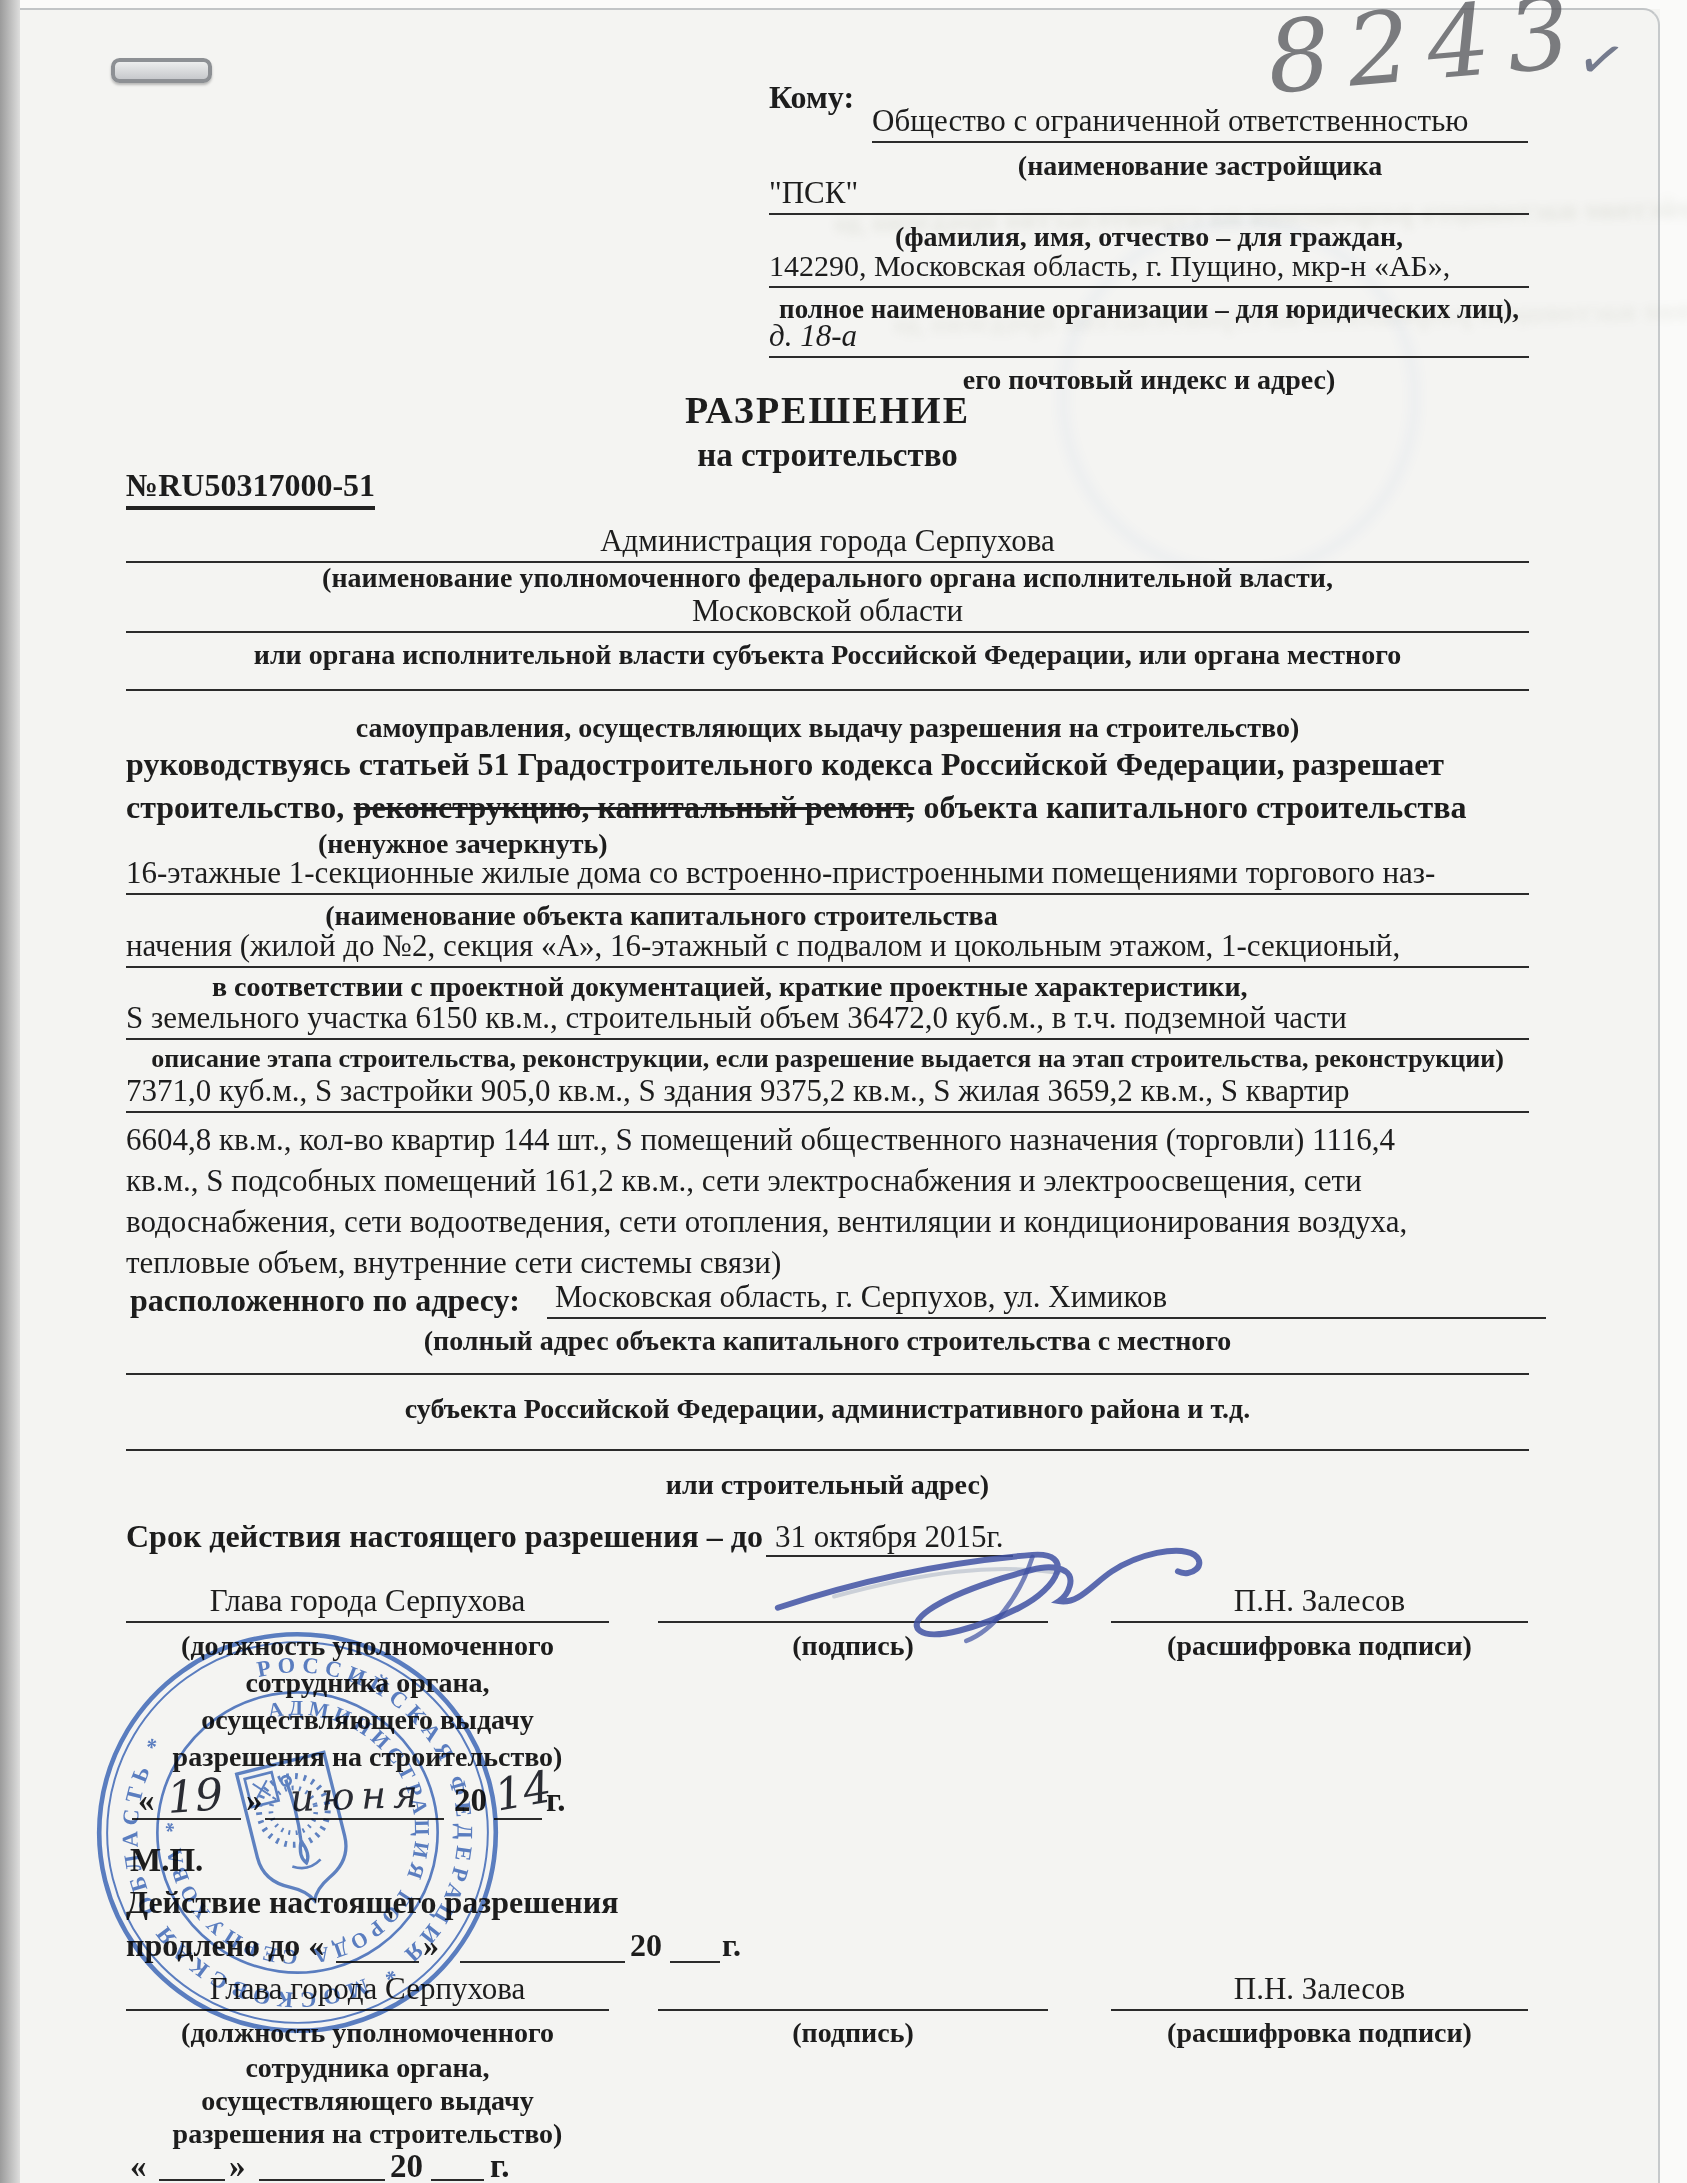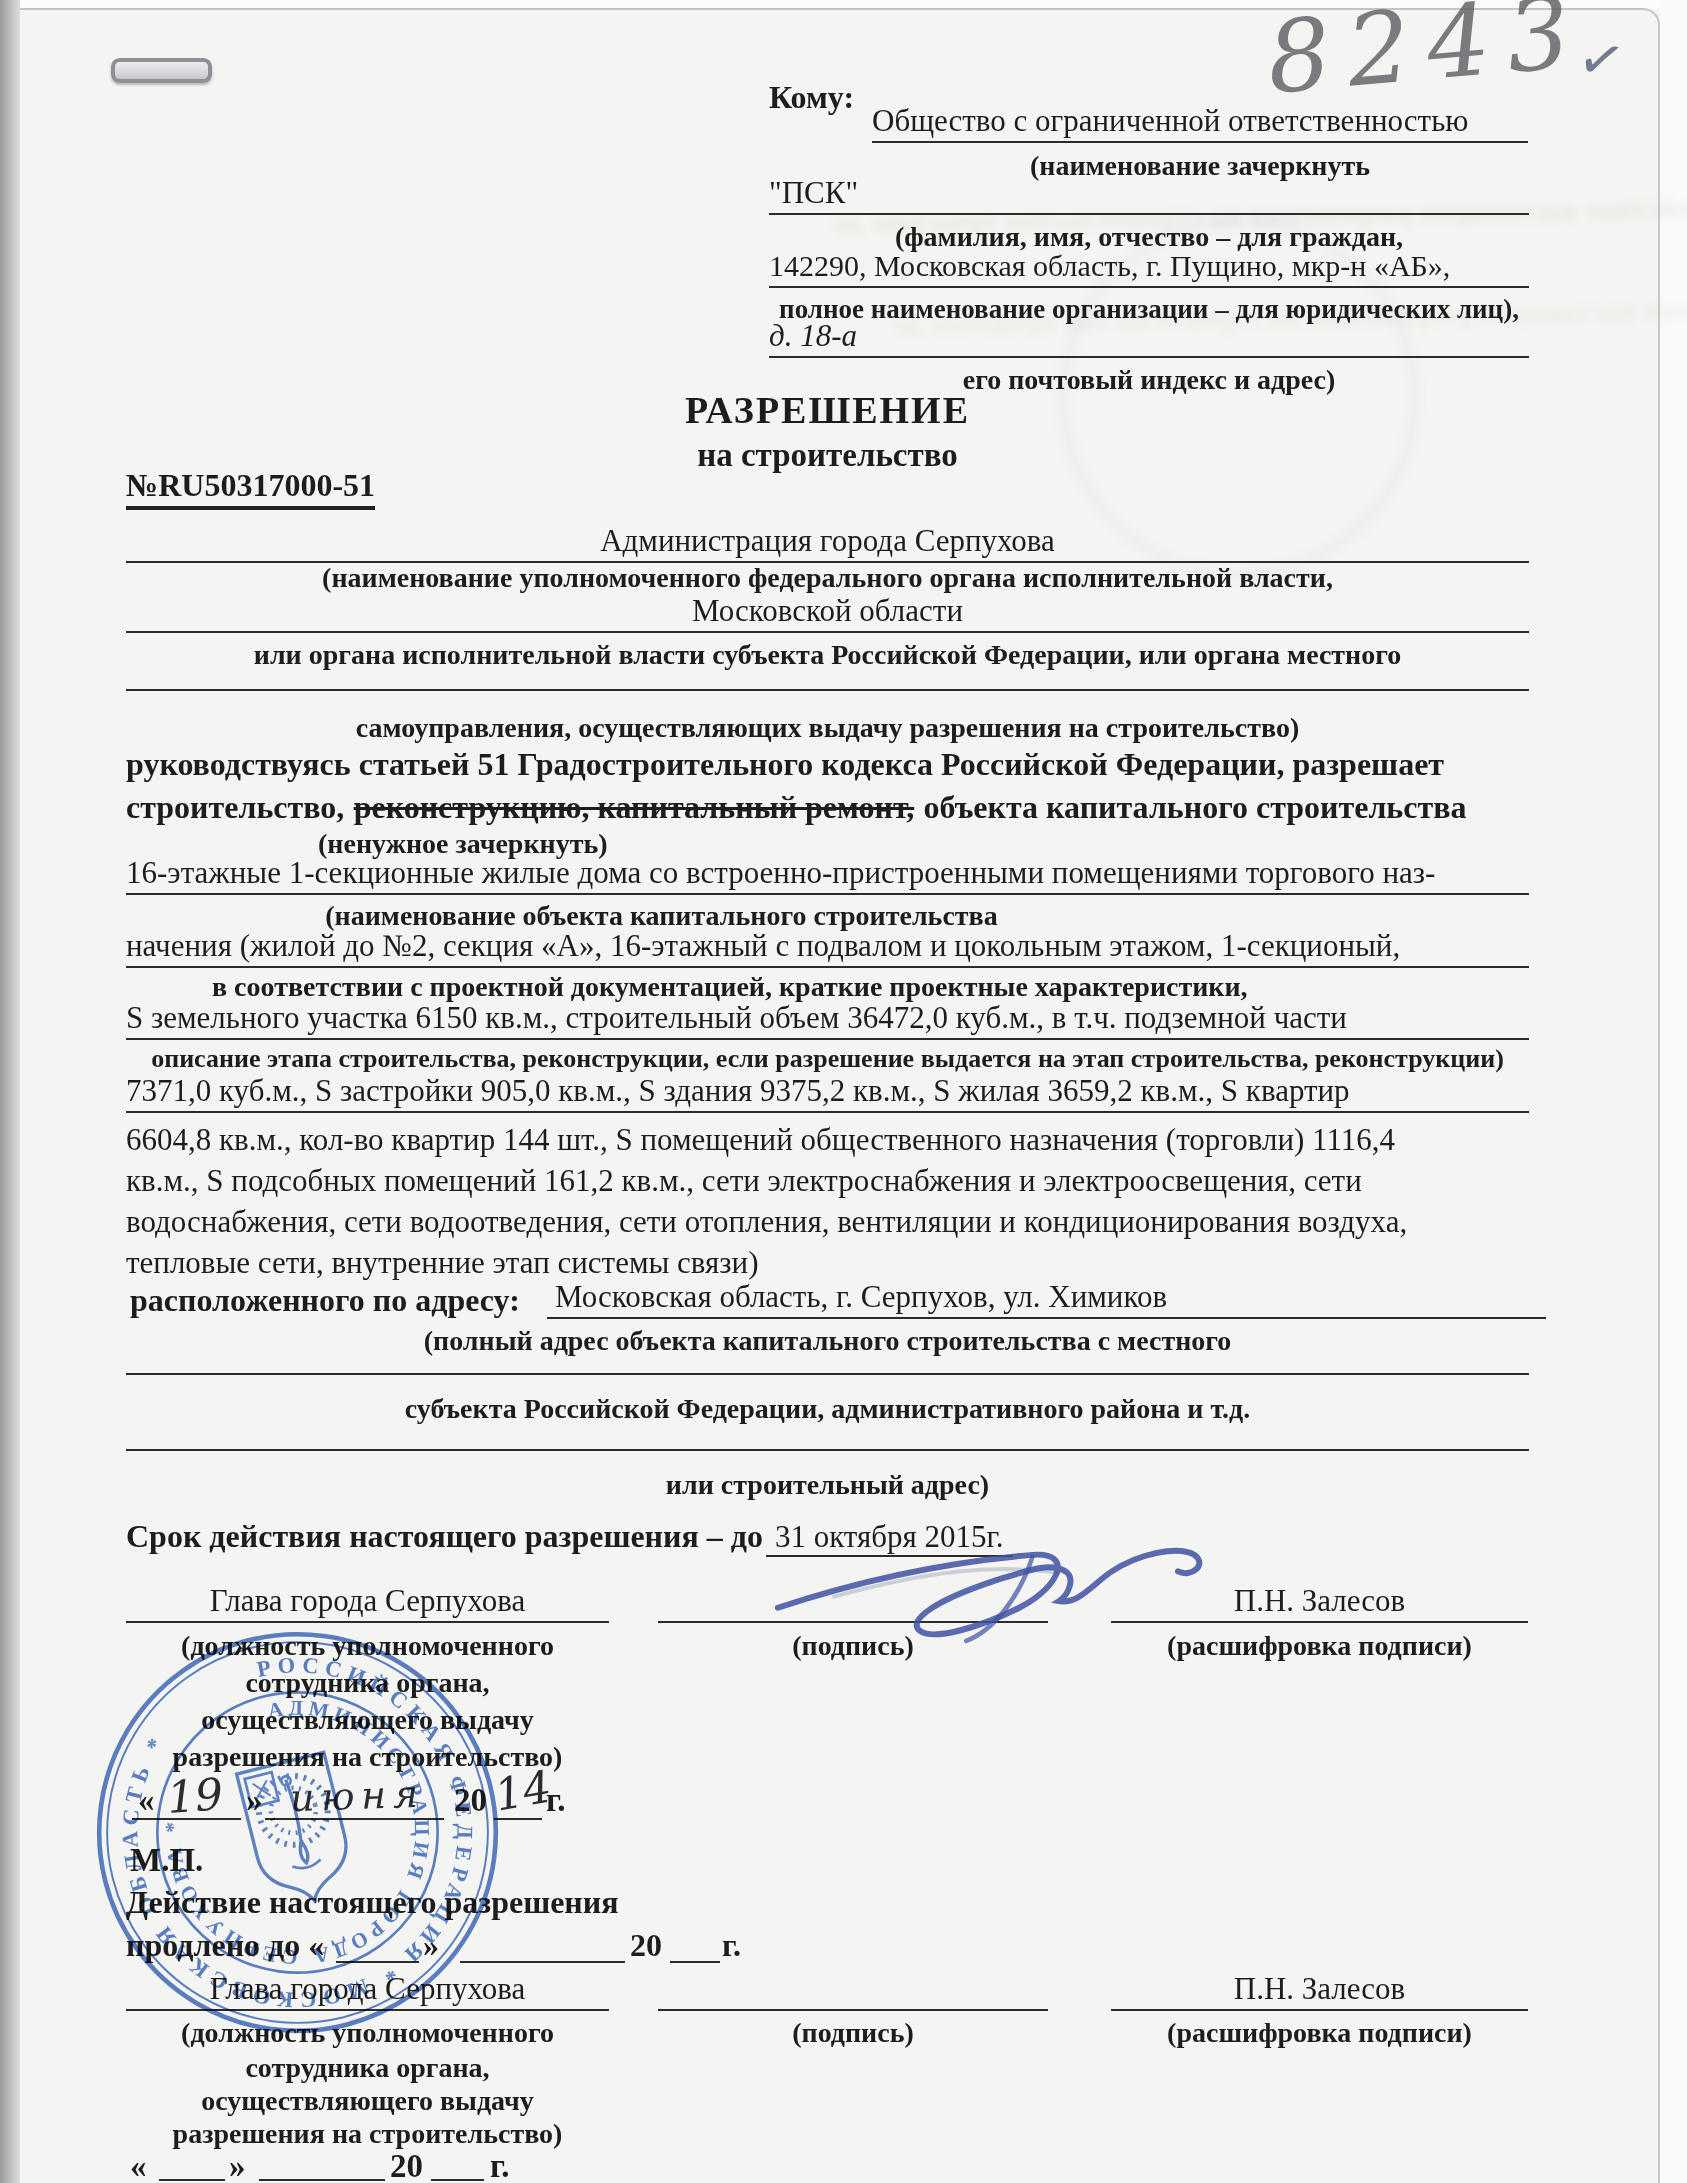--- a/index.html
+++ b/index.html
@@ -46,21 +46,21 @@
 <div class="ghost" style="left:893px;top:299px;opacity:.09;">Действие настоящего разрешения на строительство продлено до</div>
 <div class="ghost-stamp" style="left:1059px;top:218px;width:344px;height:344px;"></div>
 
 <div class="t pencil" style="left:1267px;top:-12px;font-size:99px;font-style:italic;letter-spacing:17px;transform:rotate(-5deg);font-family:'DejaVu Serif',serif;">8243</div>
 <div class="t" style="left:1578px;top:28px;font-size:56px;color:#757b8e;transform:rotate(12deg);font-family:'DejaVu Sans',sans-serif;">✓</div>
 
 <div class="t val b" style="left:769px;top:79px;font-size:32px;">Кому:</div>
 <div class="row" style="left:872px;top:91px;width:656px;height:50px;">
     <div class="inner t val" style="position:absolute;">Общество с ограниченной ответственностью</div>
   </div>
-<div class="t cap ctr" style="left:872px;top:150px;width:656px;">(наименование зачеркнуть</div>
+<div class="t cap ctr" style="left:872px;top:150px;width:656px;">(наименование застройщика</div>
 <div class="row" style="left:769px;top:165px;width:760px;height:48px;">
     <div class="inner t val">"ПСК"</div>
   </div>
 <div class="t cap ctr" style="left:769px;top:221px;width:760px;">(фамилия, имя, отчество – для граждан,</div>
 <div class="row" style="left:769px;top:242px;width:760px;height:44px;">
     <div class="inner t" style="font-size:30px;">142290, Московская область, г. Пущино, мкр-н «АБ»,</div>
   </div>
 <div class="t cap ctr" style="left:769px;top:294px;width:760px;font-size:27px;">полное наименование организации – для юридических лиц),</div>
 <div class="row" style="left:769px;top:314px;width:760px;height:42px;font-style:italic;">
     <div class="inner t val">д. 18-а</div>
@@ -99,21 +99,21 @@
 <div class="row" style="left:126px;top:1002px;width:1403px;height:36px;">
     <div class="inner t val">S земельного участка 6150 кв.м., строительный объем 36472,0 куб.м., в т.ч. подземной части</div>
   </div>
 <div class="t cap ctr" style="left:126px;top:1044px;width:1403px;font-size:26px;">описание этапа строительства, реконструкции, если разрешение выдается на этап строительства, реконструкции)</div>
 <div class="row" style="left:126px;top:1074px;width:1403px;height:37px;">
     <div class="inner t val">7371,0 куб.м., S застройки 905,0 кв.м., S здания 9375,2 кв.м., S жилая 3659,2 кв.м., S квартир</div>
   </div>
 <div class="t val" style="left:126px;top:1122px;">6604,8 кв.м., кол-во квартир 144 шт., S помещений общественного назначения (торговли) 1116,4</div>
 <div class="t val" style="left:126px;top:1163px;">кв.м., S подсобных помещений 161,2 кв.м., сети электроснабжения и электроосвещения, сети</div>
 <div class="t val" style="left:126px;top:1204px;">водоснабжения, сети водоотведения, сети отопления, вентиляции и кондиционирования воздуха,</div>
-<div class="t val" style="left:126px;top:1245px;">тепловые сети, внутренние этап системы связи)</div>
+<div class="t val" style="left:126px;top:1245px;">тепловые объем, внутренние сети системы связи)</div>
 
 <div class="t lead" style="left:130px;top:1282px;">расположенного по адресу:</div>
 <div class="row" style="left:547px;top:1281px;width:999px;height:36px;">
     <div class="inner t val" style="padding-left:8px;">Московская область, г. Серпухов,  ул. Химиков</div>
   </div>
 <div class="t cap ctr" style="left:126px;top:1325px;width:1403px;">(полный адрес объекта капитального строительства с местного</div>
 <div class="line" style="left:126px;top:1373px;width:1403px;"></div>
 <div class="t cap ctr" style="left:126px;top:1393px;width:1403px;">субъекта Российской Федерации, административного района и т.д.</div>
 <div class="line" style="left:126px;top:1449px;width:1403px;"></div>
 <div class="t cap ctr" style="left:126px;top:1469px;width:1403px;">или строительный адрес)</div>

